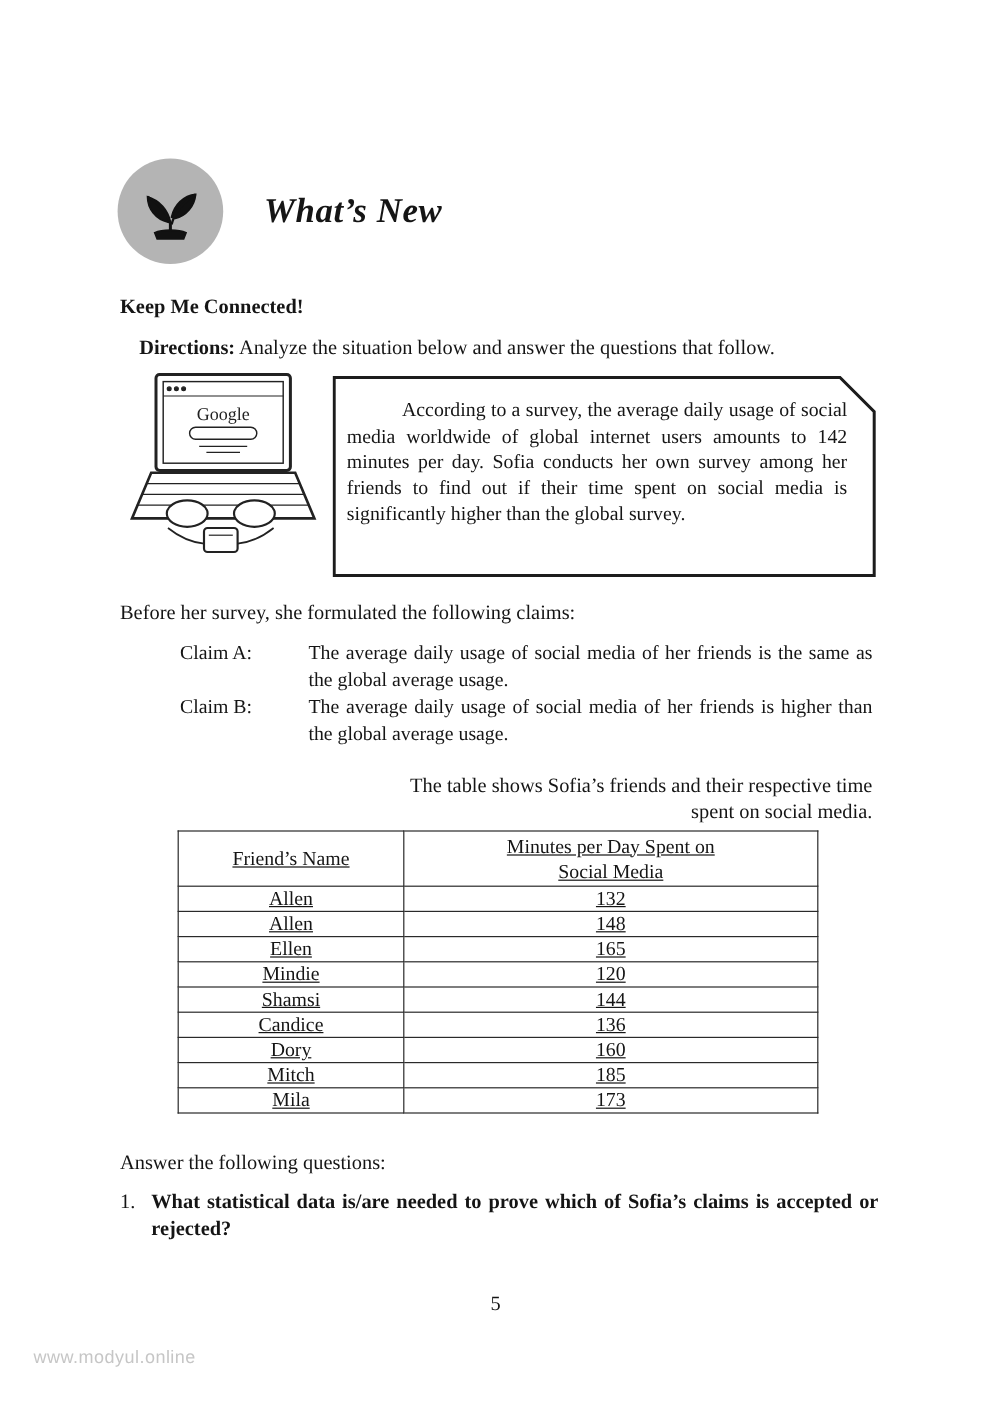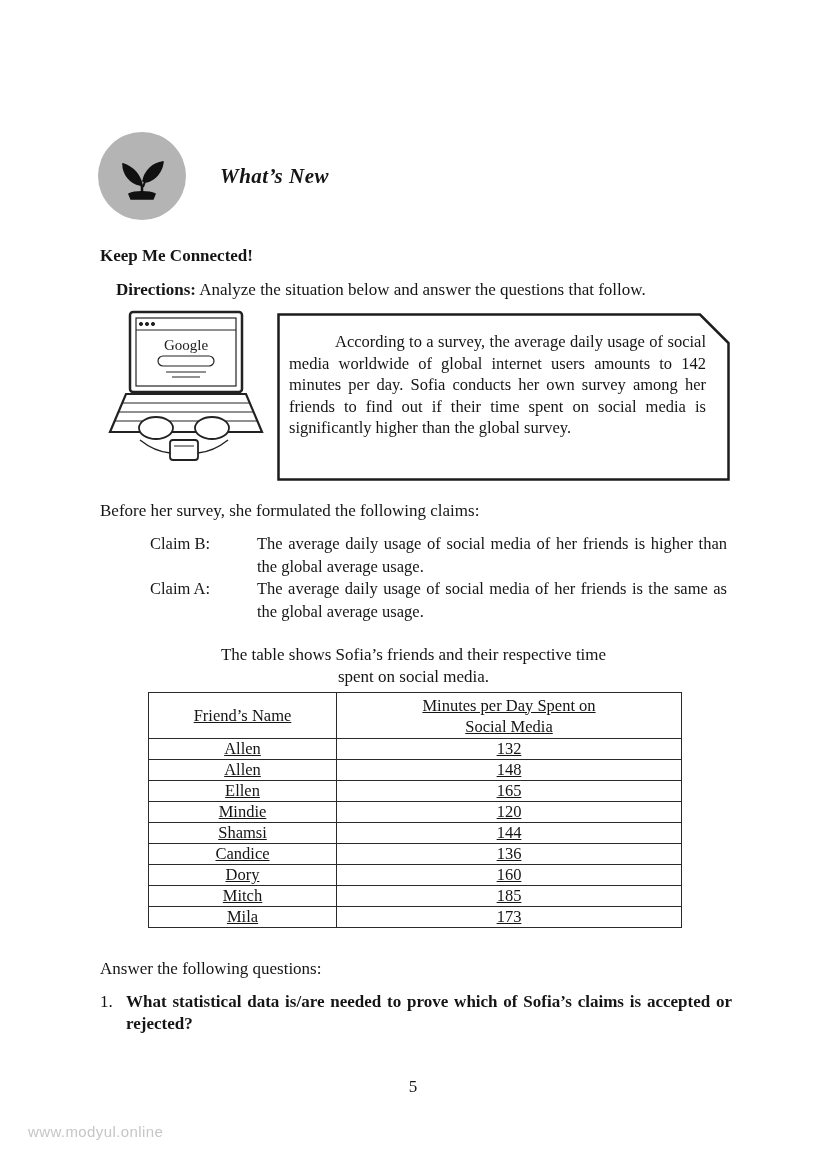--- a/index.html
+++ b/index.html
@@ -5,40 +5,40 @@
   html,body{margin:0;padding:0;}
   body{
     width:826px;height:1169px;background:#ffffff;position:relative;overflow:hidden;
     font-family:"Liberation Serif", serif;color:#151515;
   }
   .abs{position:absolute;}
   
   .header-row{top:132px;left:98px;display:flex;align-items:center;}
   .logo-circle{width:88px;height:88px;border-radius:50%;background:#b4b4b4;
     display:flex;align-items:center;justify-content:center;flex:0 0 auto;}
-  .page-title{font-size:21px;font-weight:bold;font-style:italic;margin-left:34px;letter-spacing:.5px;text-align:center;}
+  .page-title{font-size:29px;font-weight:bold;font-style:italic;margin-left:34px;letter-spacing:.5px;text-align:center;}
   
   .keep-heading{top:246px;left:100px;font-size:17px;font-weight:bold;}
   .directions{top:279px;left:116px;width:640px;font-size:17px;line-height:22px;}
   .directions b{font-weight:bold;}
   
   .figure-row{top:308px;left:100px;width:630px;display:flex;align-items:flex-start;}
   .laptop-wrap{flex:0 0 165px;height:162px;}
   .situation-box{position:relative;flex:1;height:159px;margin-left:12px;margin-top:5px;}
   .situation-box svg.frame{position:absolute;left:0;top:0;}
   .situation-text{position:absolute;left:12px;right:24px;top:18px;
     font-size:16.5px;line-height:21.5px;text-align:justify;text-indent:46px;}
   
   .before-line{top:501px;left:100px;font-size:17px;}
   .claims{top:533px;left:150px;width:577px;}
   .claim-row{display:flex;font-size:16.5px;line-height:22.5px;}
   .claim-label{flex:0 0 107px;}
   .claim-text{flex:1;text-align:justify;}
   
-  .caption{top:644px;left:100px;width:627px;text-align:center;font-size:17px;line-height:22px;}
+  .caption{top:644px;left:100px;width:627px;text-align:right;font-size:17px;line-height:22px;}
   .data-table{top:692px;left:148px;}
   table{border-collapse:collapse;width:533px;table-layout:fixed;text-decoration:underline;}
   td,th{border:1px solid #2a2a2a;font-weight:normal;text-align:center;
     font-size:16.5px;line-height:20px;padding:0;vertical-align:middle;}
   col.c1{width:188px;} col.c2{width:345px;}
   thead th{height:45px;white-space:pre-line;line-height:21px;}
   tbody td{height:20px;}
   
   .answer-lead{top:959px;left:100px;font-size:17px;}
   .question{top:991px;left:100px;width:632px;display:flex;font-size:17px;line-height:22px;}
@@ -104,26 +104,26 @@
     <svg class="frame" width="453" height="168" viewBox="0 0 453 168">
       <polygon points="1.5,1.5 423,1.5 451.5,30 451.5,166.5 1.5,166.5" fill="#ffffff" stroke="#1c1c1c" stroke-width="2.5"></polygon>
     </svg>
     <div class="situation-text">According to a survey, the average daily usage of social media worldwide of global internet users amounts to 142 minutes per day. Sofia conducts her own survey among her friends to find out if their time spent on social media is significantly higher than the global survey.</div>
   </div>
 </div>
 
 <div class="abs before-line">Before her survey, she formulated the following claims:</div>
 <div class="abs claims">
   <div class="claim-row">
+    <div class="claim-label">Claim A:</div>
+    <div class="claim-text">The average daily usage of social media of her friends is the same as the global average usage.</div>
+  </div>
+  <div class="claim-row">
     <div class="claim-label">Claim B:</div>
     <div class="claim-text">The average daily usage of social media of her friends is higher than the global average usage.</div>
-  </div>
-  <div class="claim-row">
-    <div class="claim-label">Claim A:</div>
-    <div class="claim-text">The average daily usage of social media of her friends is the same as the global average usage.</div>
   </div>
 </div>
 
 <div class="abs caption">
   <div>The table shows Sofia’s friends and their respective time</div>
   <div>spent on social media.</div>
 </div>
 
 <div class="abs data-table">
   <table>

